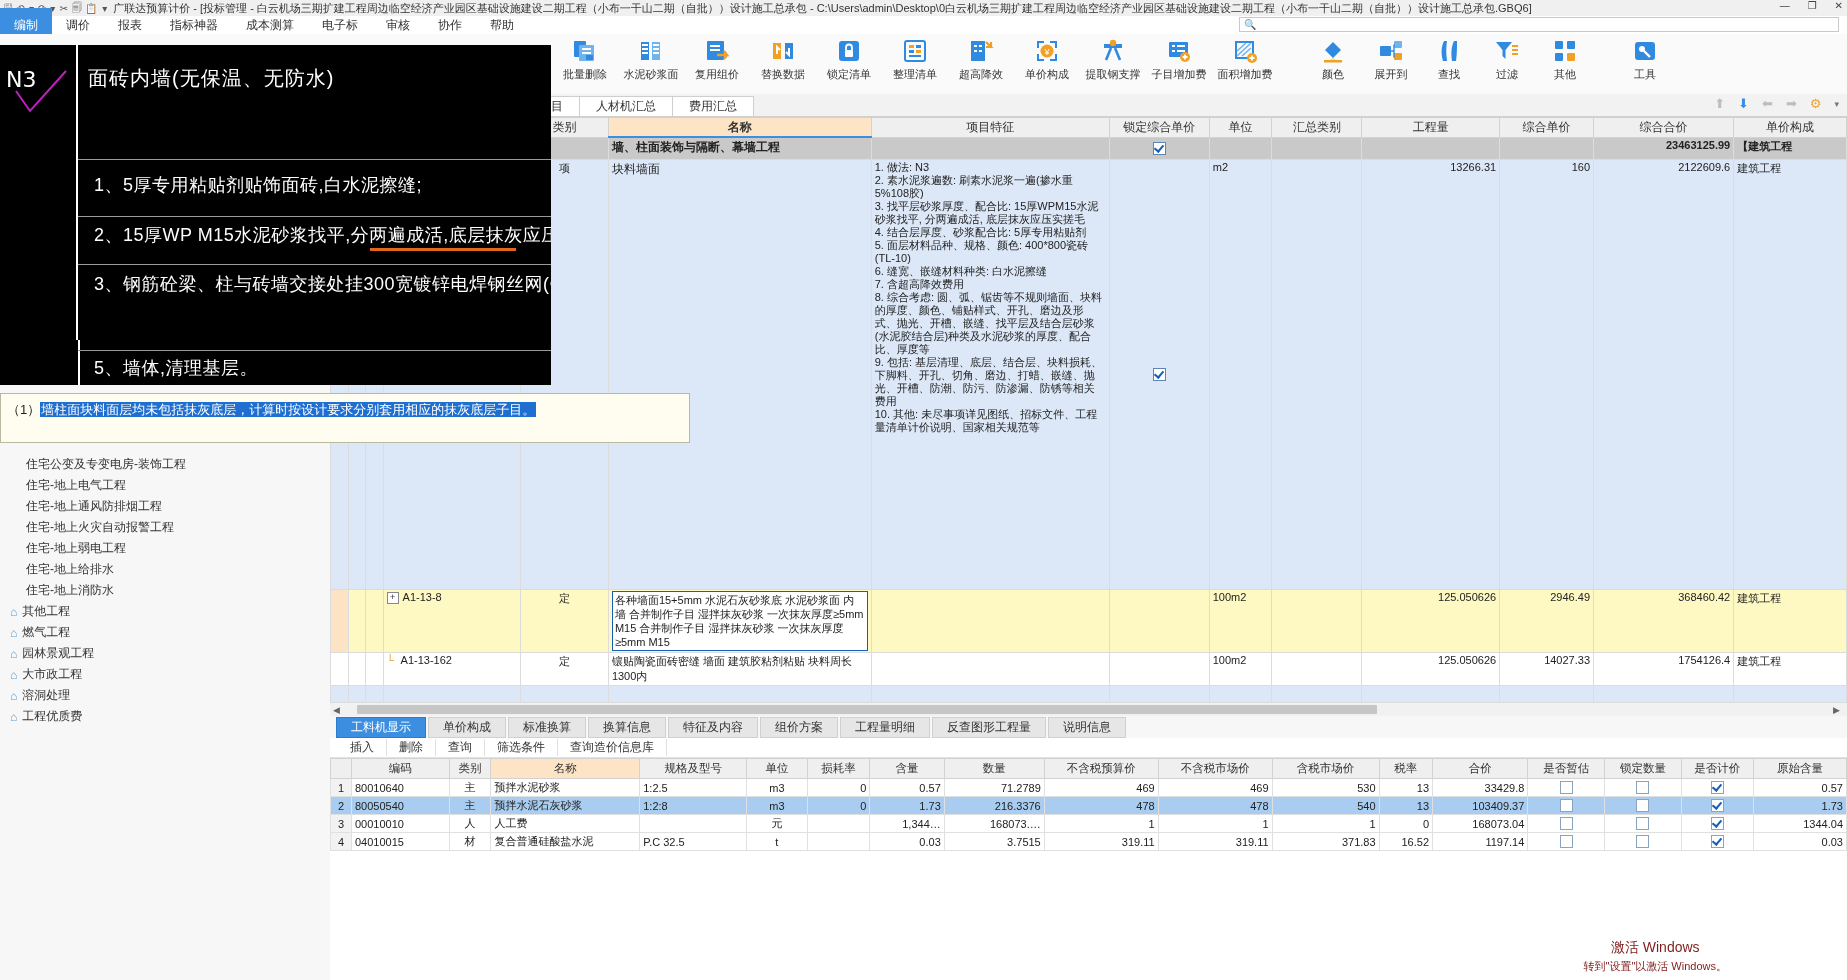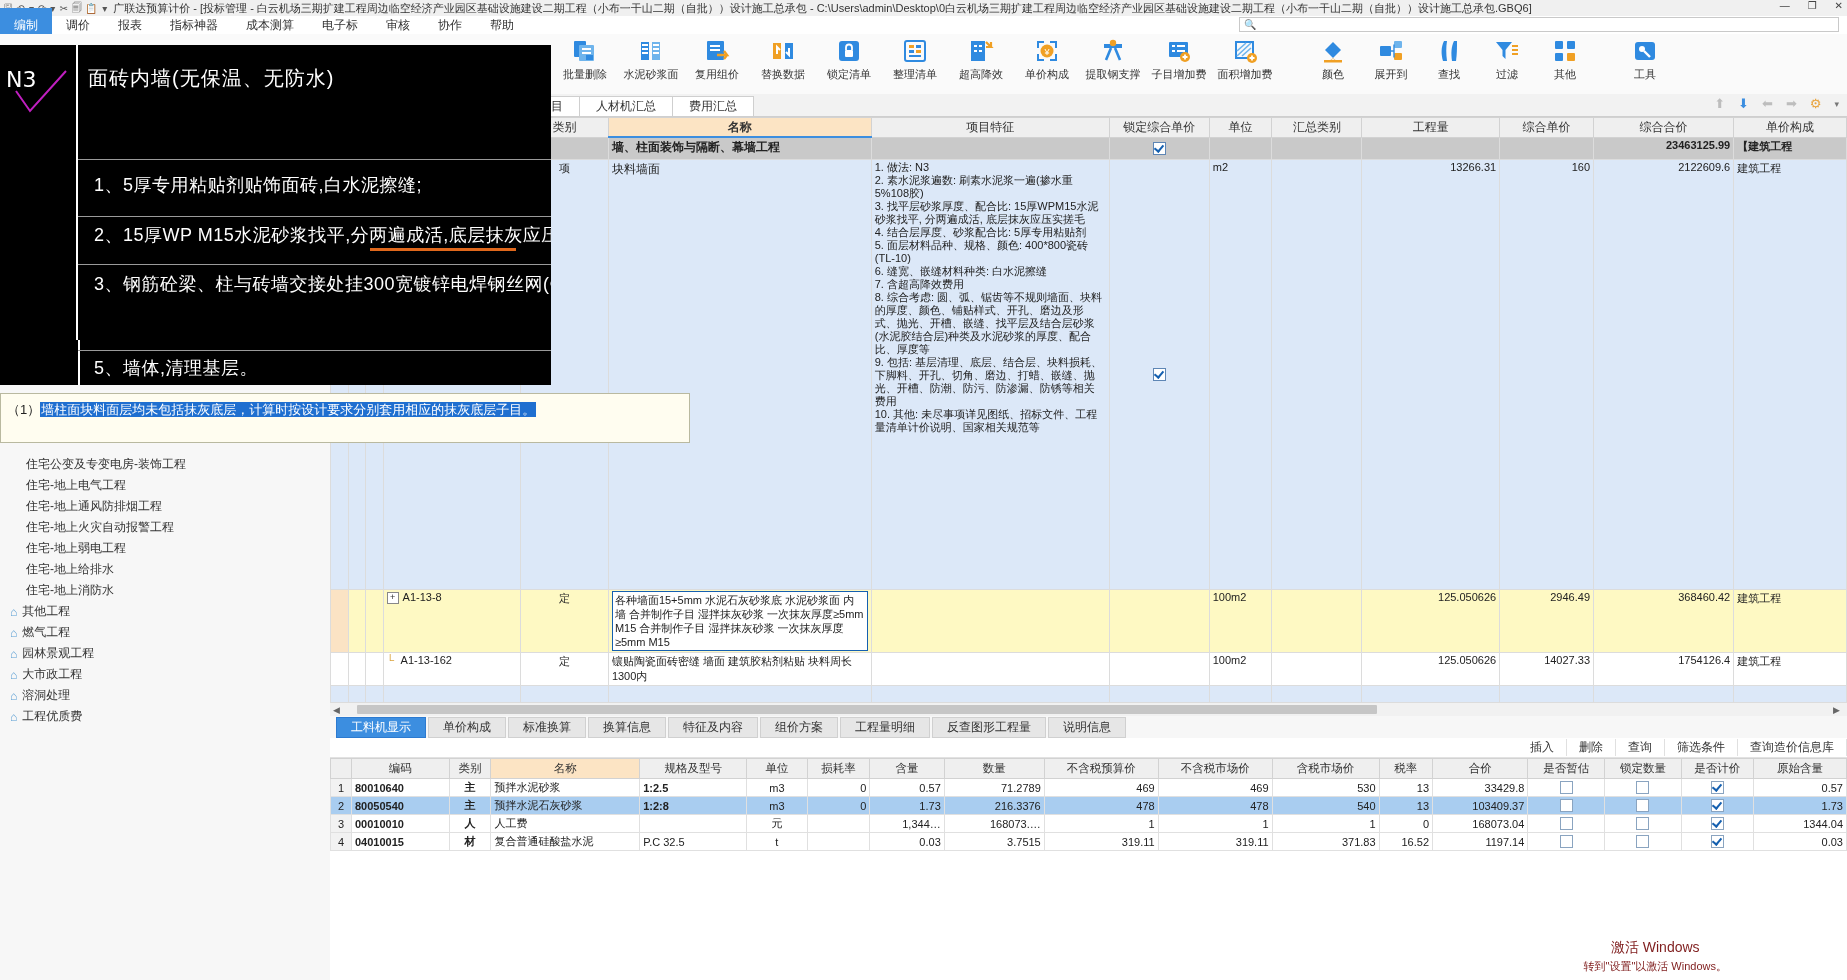--- a/index.html
+++ b/index.html
@@ -68,29 +68,29 @@
   .plusbox{display:inline-block;width:10px;height:10px;border:1px solid #888;background:#fff;font-size:9px;line-height:9px;text-align:center;color:#333;margin-right:4px;vertical-align:middle;}
 
   .hscroll{height:13px;background:#f1f1f1;border-top:1px solid #dcdcdc;display:flex;align-items:center;}
   .hscroll .bar{height:9px;background:#c6c6c6;border-radius:1px;margin-left:14px;}
   .hscroll .arw{font-size:9px;color:#666;padding:0 3px;}
 
   
   .bottomtabs{height:22px;background:#f7f7f7;display:flex;align-items:center;padding-left:6px;gap:2px;}
   .btab{height:19px;line-height:19px;padding:0 14px;font-size:12px;color:#333;background:#e6e6e6;border:1px solid #d0d0d0;}
   .btab.active{background:#3c8ee0;color:#fff;border-color:#2c7ad0;}
-  .cmdbar{height:19px;display:flex;align-items:center;padding-left:8px;font-size:12px;color:#333;background:#fff;border-bottom:1px solid #e2e2e2;justify-content:flex-end;}
+  .cmdbar{height:19px;display:flex;align-items:center;padding-left:8px;font-size:12px;color:#333;background:#fff;border-bottom:1px solid #e2e2e2;}
   .cmdbar .cmd{padding:0 12px;border-right:1px solid #e0e0e0;}
 
   table.detail{border-collapse:collapse;table-layout:fixed;width:1517px;}
   table.detail th{background:#efefef;border:1px solid #d2d2d2;font-size:11.5px;font-weight:normal;height:17px;color:#333;}
   table.detail th.namecol{background:#fce4c4;}
   table.detail td{border:1px solid #e0e0e0;font-size:11px;height:17px;padding:0 3px;color:#222;}
   tr.d-sel td{background:#a9cdf0;}
-  .red{color:#d01e1e;font-weight:bold;}
+  .red{color:#d01e1e;}
   .blue{color:#1960b8;}
   .cb{width:11px;height:11px;border:1px solid #8aa4c0;background:#fff;display:inline-block;position:relative;vertical-align:middle;}
   .cb.on:after{content:"";position:absolute;left:2px;top:0px;width:4px;height:7px;border:solid #1560b0;border-width:0 2px 2px 0;transform:rotate(40deg);}
 
   
   .overlay{position:absolute;left:0;top:45px;width:551px;height:340px;background:#000;z-index:40;overflow:hidden;}
   .ov-left{position:absolute;left:0;top:0;width:78px;height:340px;border-right:2px solid #fff;box-sizing:border-box;}
   .ov-n3{position:absolute;left:6px;top:22px;color:#fff;font-size:22px;font-family:"DejaVu Sans",sans-serif;}
   .tickmark{position:absolute;left:14px;top:24px;}
   .ov-title{position:absolute;left:88px;top:20px;color:#fff;font-size:20px;letter-spacing:1px;}

